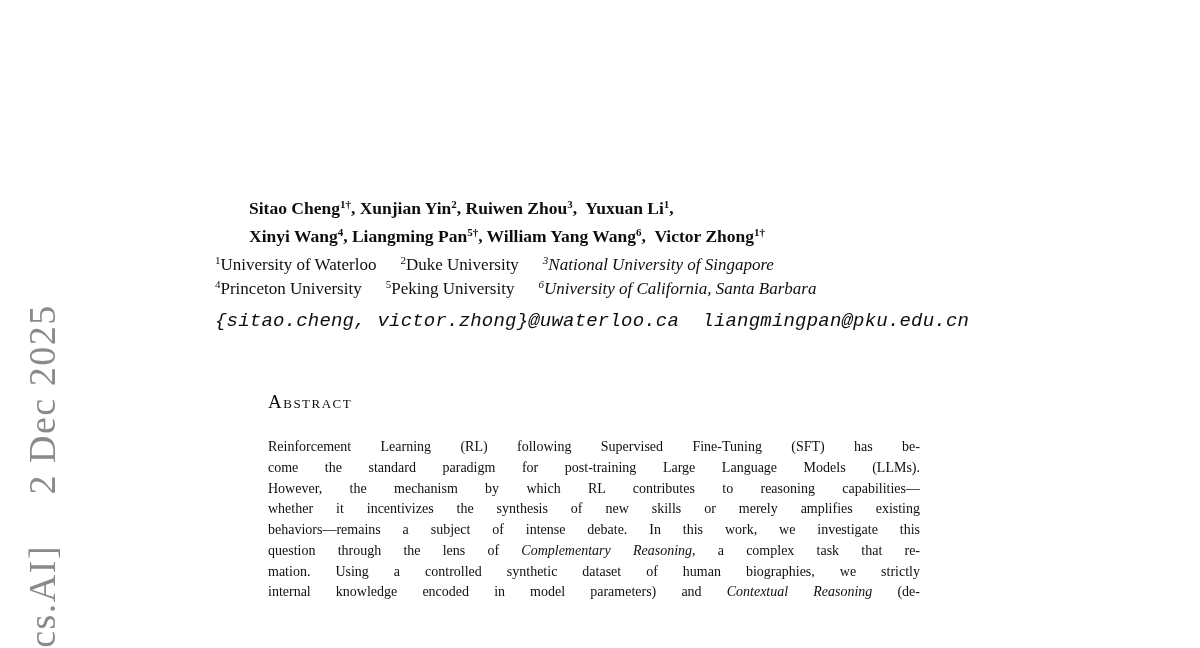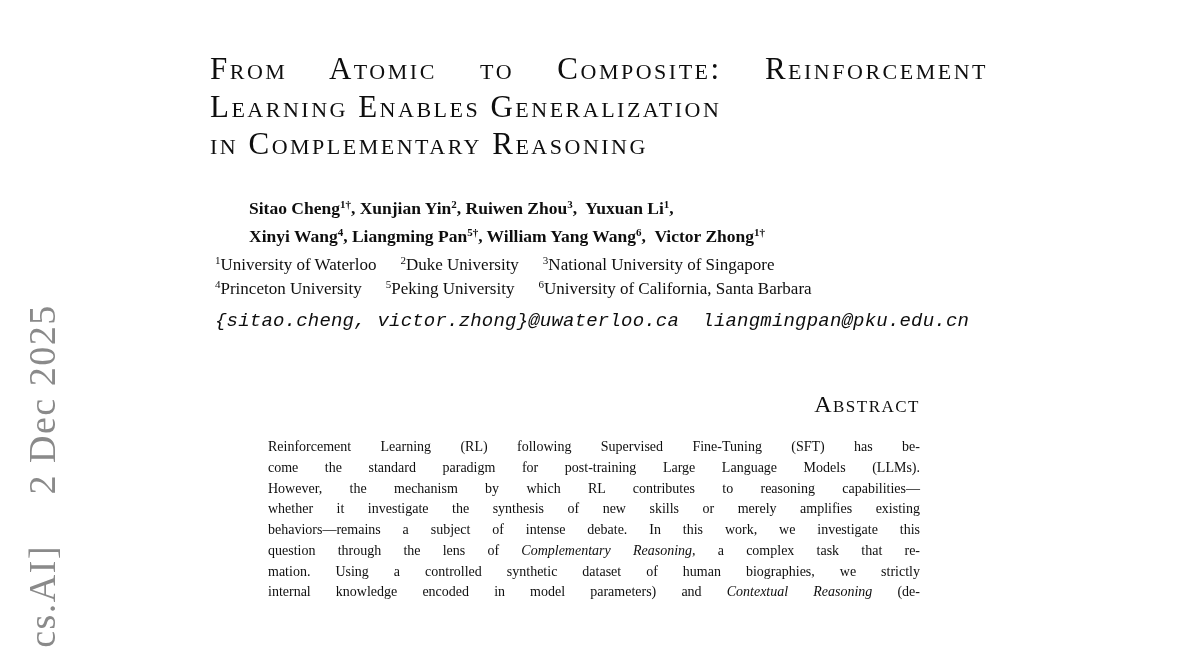--- a/index.html
+++ b/index.html
@@ -73,42 +73,42 @@
   
   .affils-block {
     position: absolute;
     left: 215px;
     top: 254px;
     font-size: 17px;
     line-height: 22.8px;
     white-space: nowrap;
   }
   .affil-item { margin-right: 24px; }
-  .affil-item:last-child { margin-right: 0; }
+  .affil-item:last-child { margin-right: 0; font-style: italic; }
 
   
   .emails-line {
     position: absolute;
     left: 215px;
     top: 310px;
     font-family: "Liberation Mono", monospace;
     font-size: 19px;
     letter-spacing: 0.2px;
     white-space: pre;
     font-style: italic;
   }
 
   
   .abs-heading {
     position: absolute;
     left: 268px;
     top: 391px;
     width: 652px;
-    text-align: right;
-    font-size: 24px;
+    text-align: left;
+    font-size: 19px;
     font-variant: small-caps;
     letter-spacing: 1.5px;
   }
   .abs-body {
     position: absolute;
     left: 268px;
     top: 437px;
     width: 652px;
     font-size: 14px;
     line-height: 20.75px;
@@ -119,44 +119,39 @@
   }
   .abs-line .it { font-style: italic; margin-top: 32px; }
 </style>
 </head>
 <body>
 
 <div class="page">
 
   <div class="watermark">[cs.AI]  2 Dec 2025</div>
 
-  <div class="title-block">
-    <div class="title-line justify-line">From Atomic to Composite: Reinforcement</div>
-    <div class="title-line">Learning Enables Generalization</div>
-    <div class="title-line">in Complementary Reasoning</div>
-  </div>
 
   <div class="authors-block" id="authors-block">
       <div class="author-line"><span class="name">Sitao Cheng</span><span class="sup">1†</span><span class="sep">, </span><span class="name">Xunjian Yin</span><span class="sup">2</span><span class="sep">, </span><span class="name">Ruiwen Zhou</span><span class="sup">3</span><span class="sep">,  </span><span class="name">Yuxuan Li</span><span class="sup">1</span><span class="sep">,</span></div>
       <div class="author-line"><span class="name">Xinyi Wang</span><span class="sup">4</span><span class="sep">, </span><span class="name">Liangming Pan</span><span class="sup">5†</span><span class="sep">, </span><span class="name">William Yang Wang</span><span class="sup">6</span><span class="sep">,  </span><span class="name">Victor Zhong</span><span class="sup">1†</span></div>
     </div>
 
   <div class="affils-block" id="affils-block">
       <div class="affil-line"><span class="affil-item"><span class="sup">1</span><span>University of Waterloo</span></span><span class="affil-item"><span class="sup">2</span><span>Duke University</span></span><span class="affil-item"><span class="sup">3</span><span>National University of Singapore</span></span></div>
       <div class="affil-line"><span class="affil-item"><span class="sup">4</span><span>Princeton University</span></span><span class="affil-item"><span class="sup">5</span><span>Peking University</span></span><span class="affil-item"><span class="sup">6</span><span>University of California, Santa Barbara</span></span></div>
     </div>
 
   <div class="emails-line">{sitao.cheng, victor.zhong}@uwaterloo.ca  liangmingpan@pku.edu.cn</div>
 
   <div class="abs-heading">Abstract</div>
 
   <div class="abs-body" id="abs-body">
       <div class="abs-line"><span>Reinforcement Learning (RL) following Supervised Fine-Tuning (SFT) has be-</span></div>
       <div class="abs-line"><span>come the standard paradigm for post-training Large Language Models (LLMs).</span></div>
       <div class="abs-line"><span>However, the mechanism by which RL contributes to reasoning capabilities—</span></div>
-      <div class="abs-line"><span>whether it investigate the synthesis of new skills or merely amplifies existing</span></div>
+      <div class="abs-line"><span>whether it incentivizes the synthesis of new skills or merely amplifies existing</span></div>
       <div class="abs-line"><span>behaviors—remains a subject of intense debate. In this work, we investigate this</span></div>
       <div class="abs-line"><span>question through the lens of </span><span class="it">Complementary Reasoning</span><span>, a complex task that re-</span></div>
       <div class="abs-line"><span>mation. Using a controlled synthetic dataset of human biographies, we strictly</span></div>
       <div class="abs-line"><span>internal knowledge encoded in model parameters) and </span><span class="it">Contextual Reasoning</span><span> (de-</span></div>
     </div>
 
 </div>
 
 </body></html>

